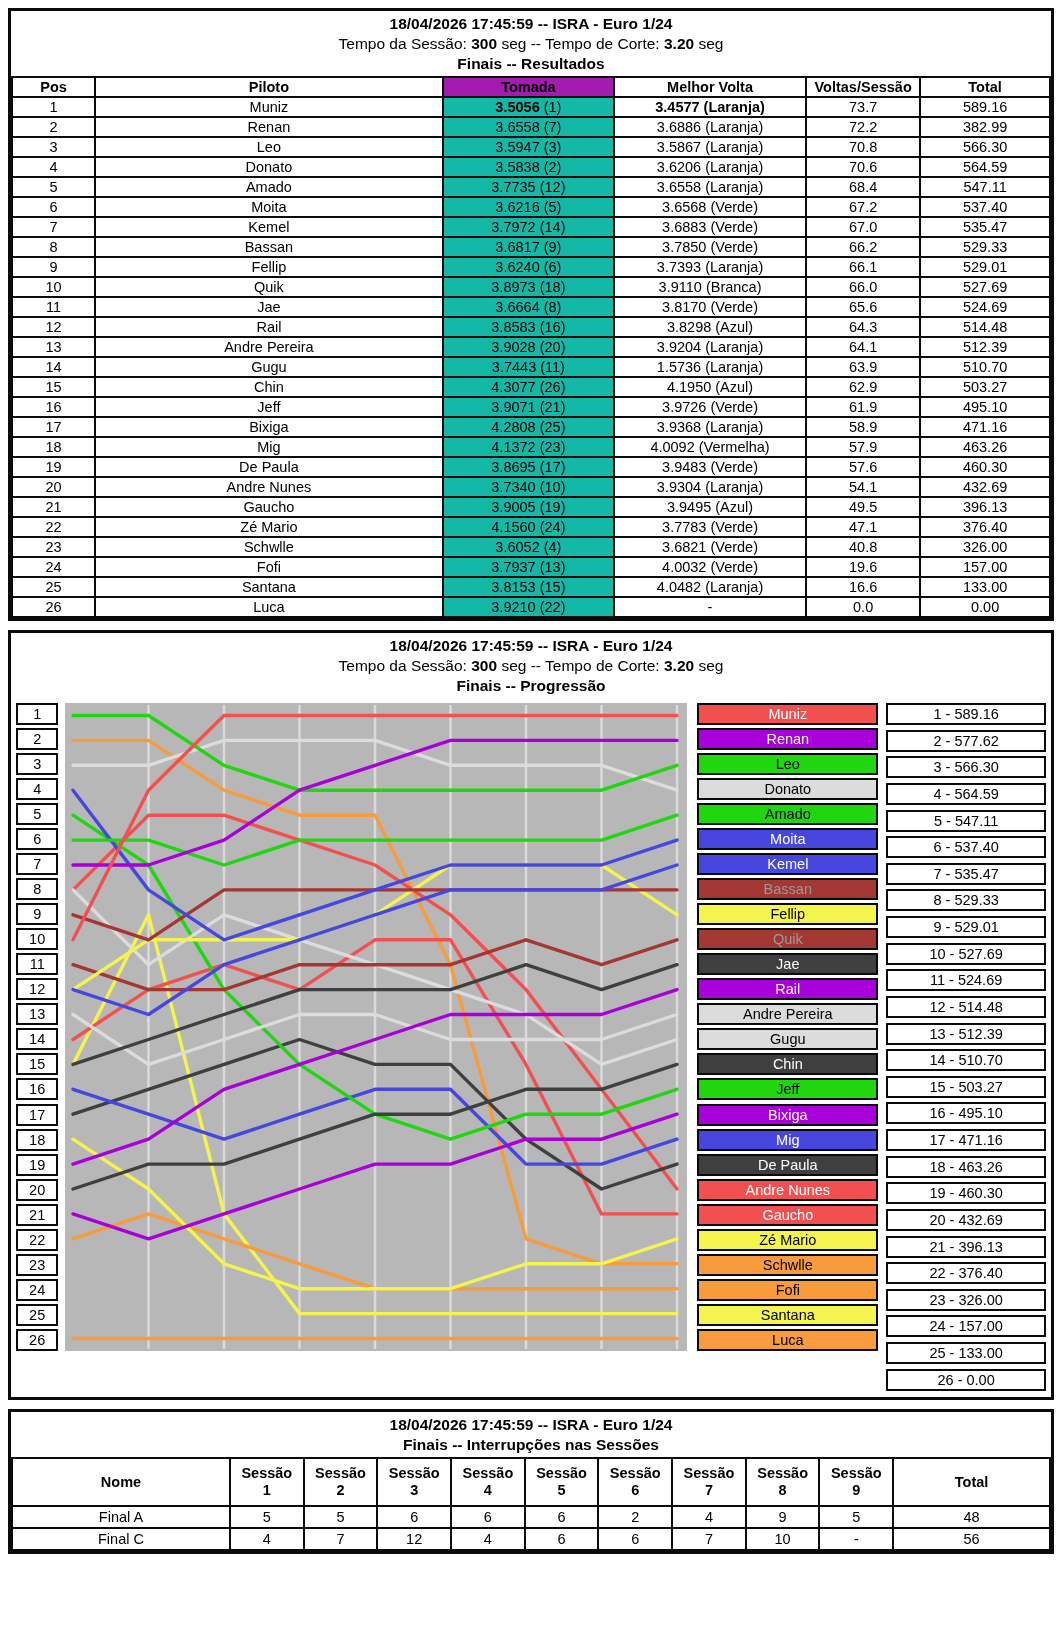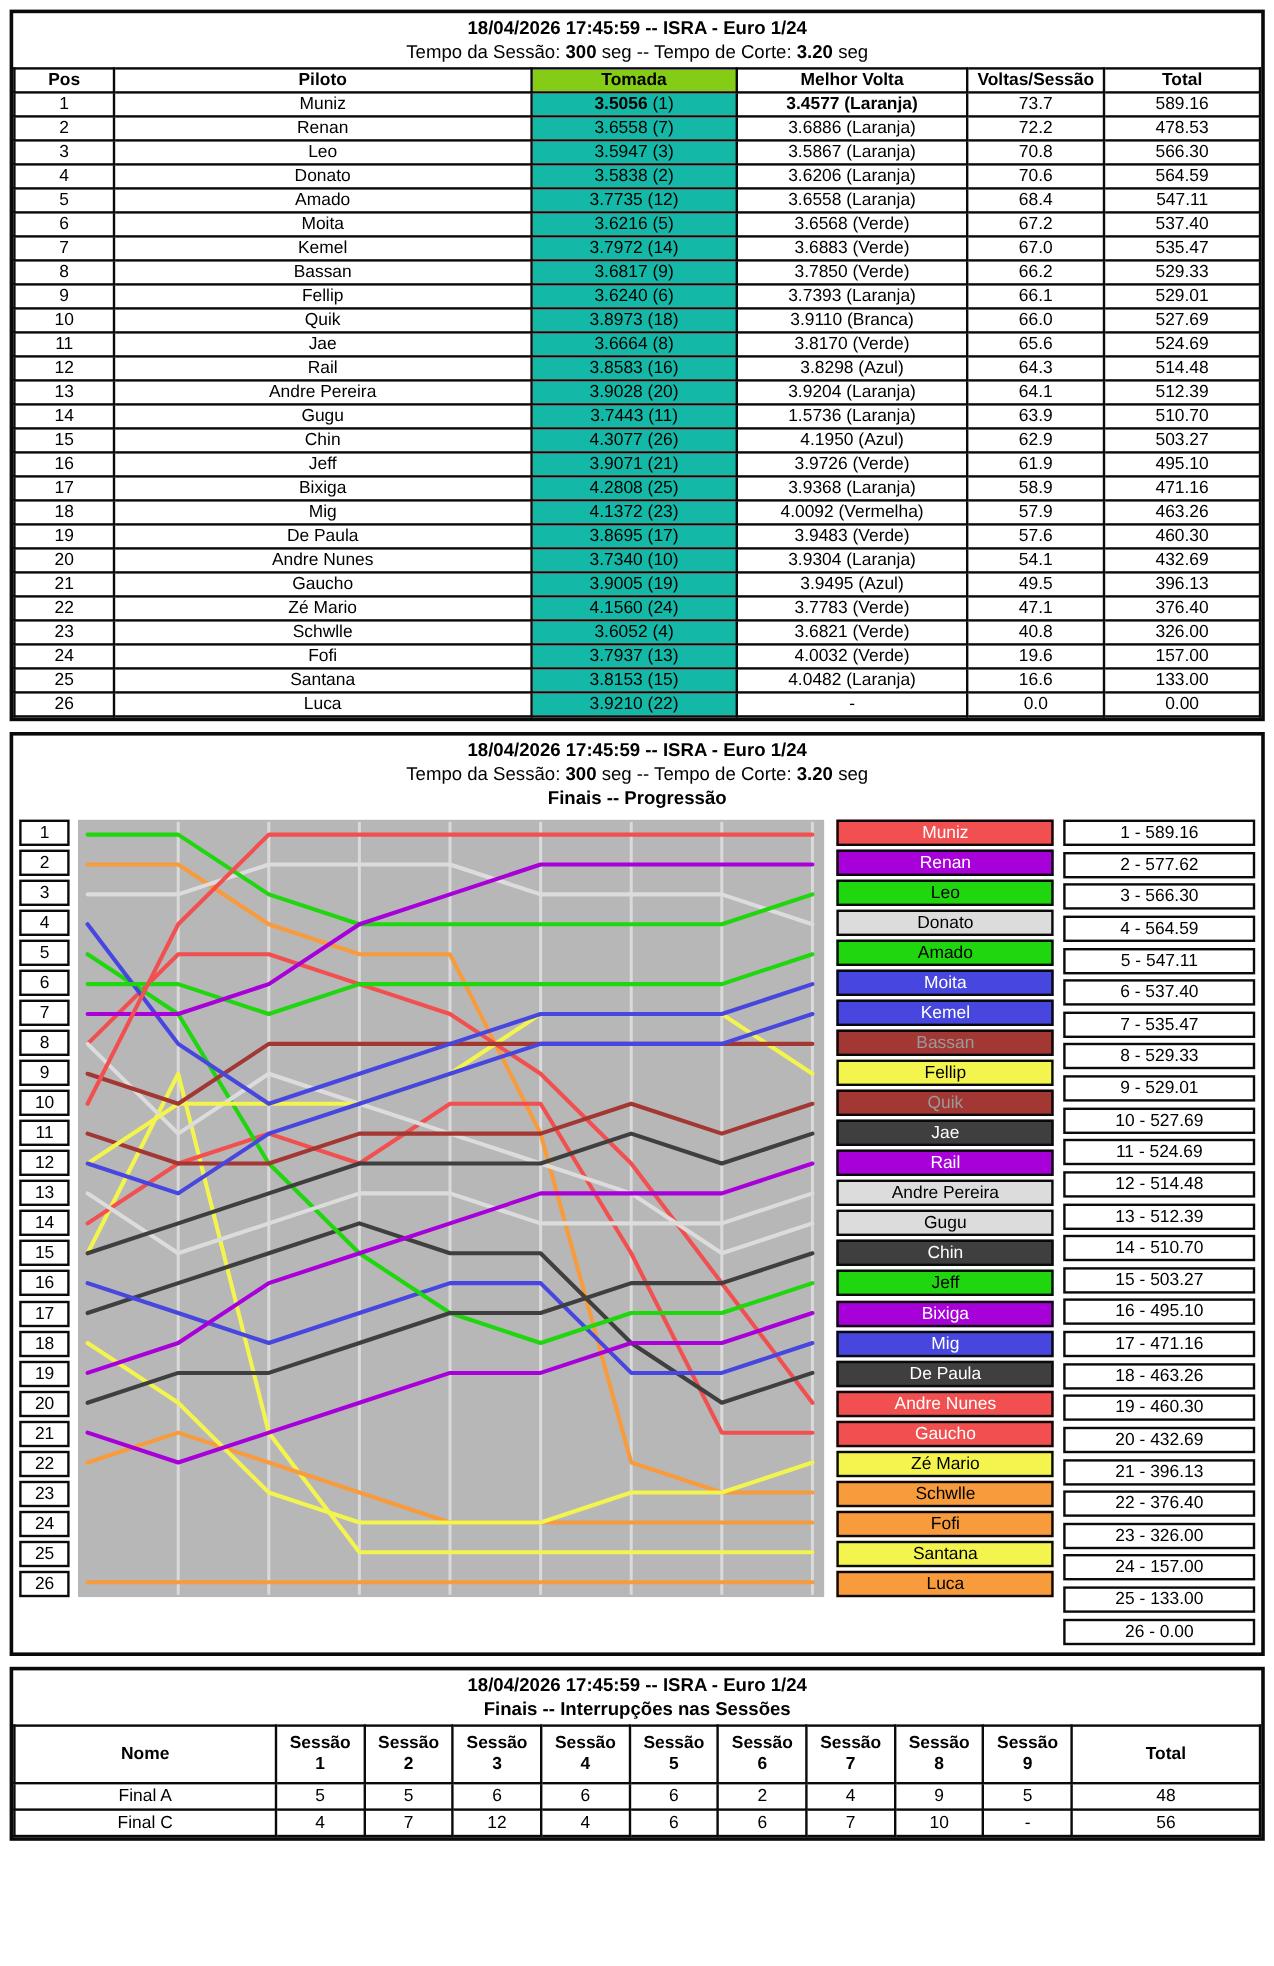--- a/index.html
+++ b/index.html
@@ -14,21 +14,21 @@
   .titleblock .t1 { font-weight:bold; }
   .titleblock .t3 { font-weight:bold; }
   .titleblock b { font-weight:bold; }
 
   table { border-collapse:collapse; width:100%; table-layout:fixed; }
   td,th { border:2px solid #0a0a0a; font-size:14.5px; text-align:center;
           padding:1px 3px; height:20px; overflow:hidden; white-space:nowrap; }
   th { font-weight:bold; }
   tr.boldrow .bval { font-weight:bold; }
   td.tomada { background:#14b8a6; }
-  th.tomada { background:#84cc16;margin-top:21px; }
+  th.tomada { background:#a21caf;margin-top:21px; }
 
   
   .prog-body { display:flex; padding:5px 5px 6px 5px; }
   .poscol { display:flex; flex-direction:column; justify-content:space-between;
             width:44px; height:648px; margin-right:7px; }
   .posbox { height:22px; border:2px solid #0a0a0a; background:#fff;
             font-size:14.5px; line-height:18px; text-align:center; }
   .chartwrap { width:622px; height:648px; }
   svg { display:block; }
   .legendcol { display:flex; flex-direction:column; justify-content:space-between;
@@ -45,20 +45,21 @@
   #int-table td { height:22px; }
   .sess-num { display:block; }
 </style>
 </head>
 <body>
 
 <div class="report">
   <div class="titleblock">
     <div class="t1">18/04/2026 17:45:59 -- ISRA - Euro 1/24</div>
     <div class="t2"><span>Tempo da Sessão: </span><b>300</b><span> seg -- Tempo de Corte: </span><b>3.20</b><span> seg</span></div>
+    <div class="t3">Finais -- Resultados</div>
   </div>
   <table id="res-table">
     <colgroup>
       <col style="width:8%">
         <col style="width:33.5%">
         <col style="width:16.5%">
       <col style="width:18.5%">
         <col style="width:11%">
         <col style="width:12.5%">
     </colgroup>
@@ -80,21 +81,21 @@
           <td class="bval">3.4577 (Laranja)</td>
           <td>73.7</td>
           <td>589.16</td>
         </tr>
         <tr>
           <td>2</td>
           <td>Renan</td>
           <td class="tomada"><span class="bval">3.6558</span> (7)</td>
           <td class="bval">3.6886 (Laranja)</td>
           <td>72.2</td>
-          <td>478.53</td>
+          <td>382.99</td>
         </tr>
         <tr>
           <td>3</td>
           <td>Leo</td>
           <td class="tomada"><span class="bval">3.5947</span> (3)</td>
           <td class="bval">3.5867 (Laranja)</td>
           <td>70.8</td>
           <td>566.30</td>
         </tr>
         <tr>

